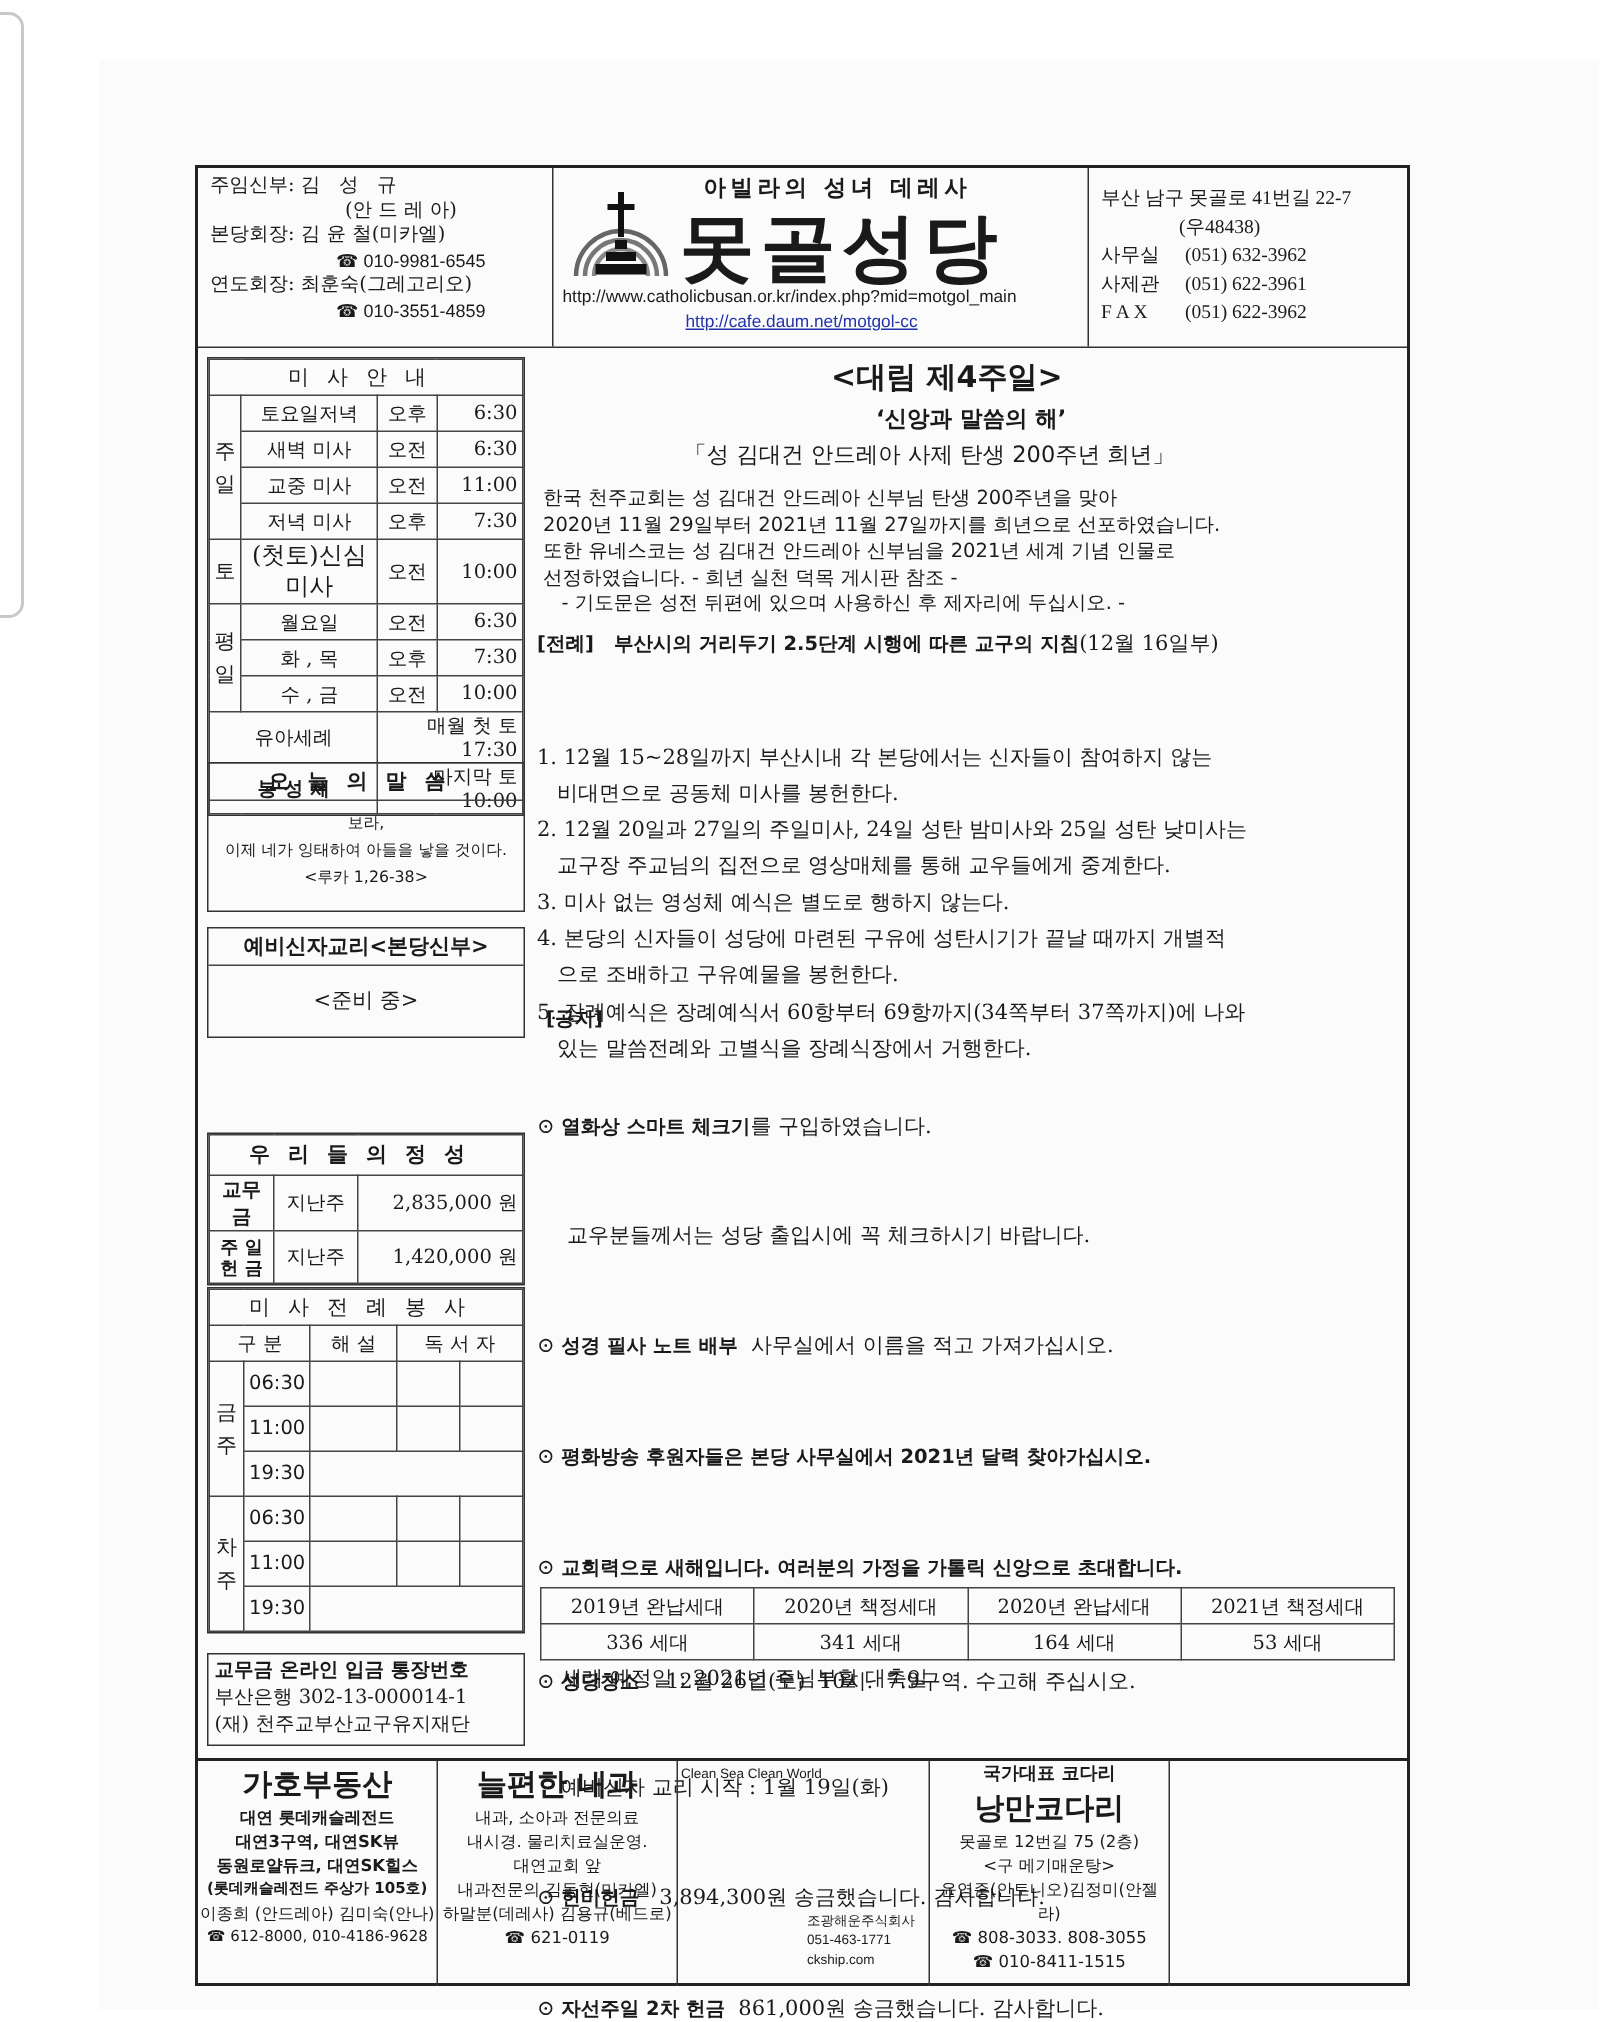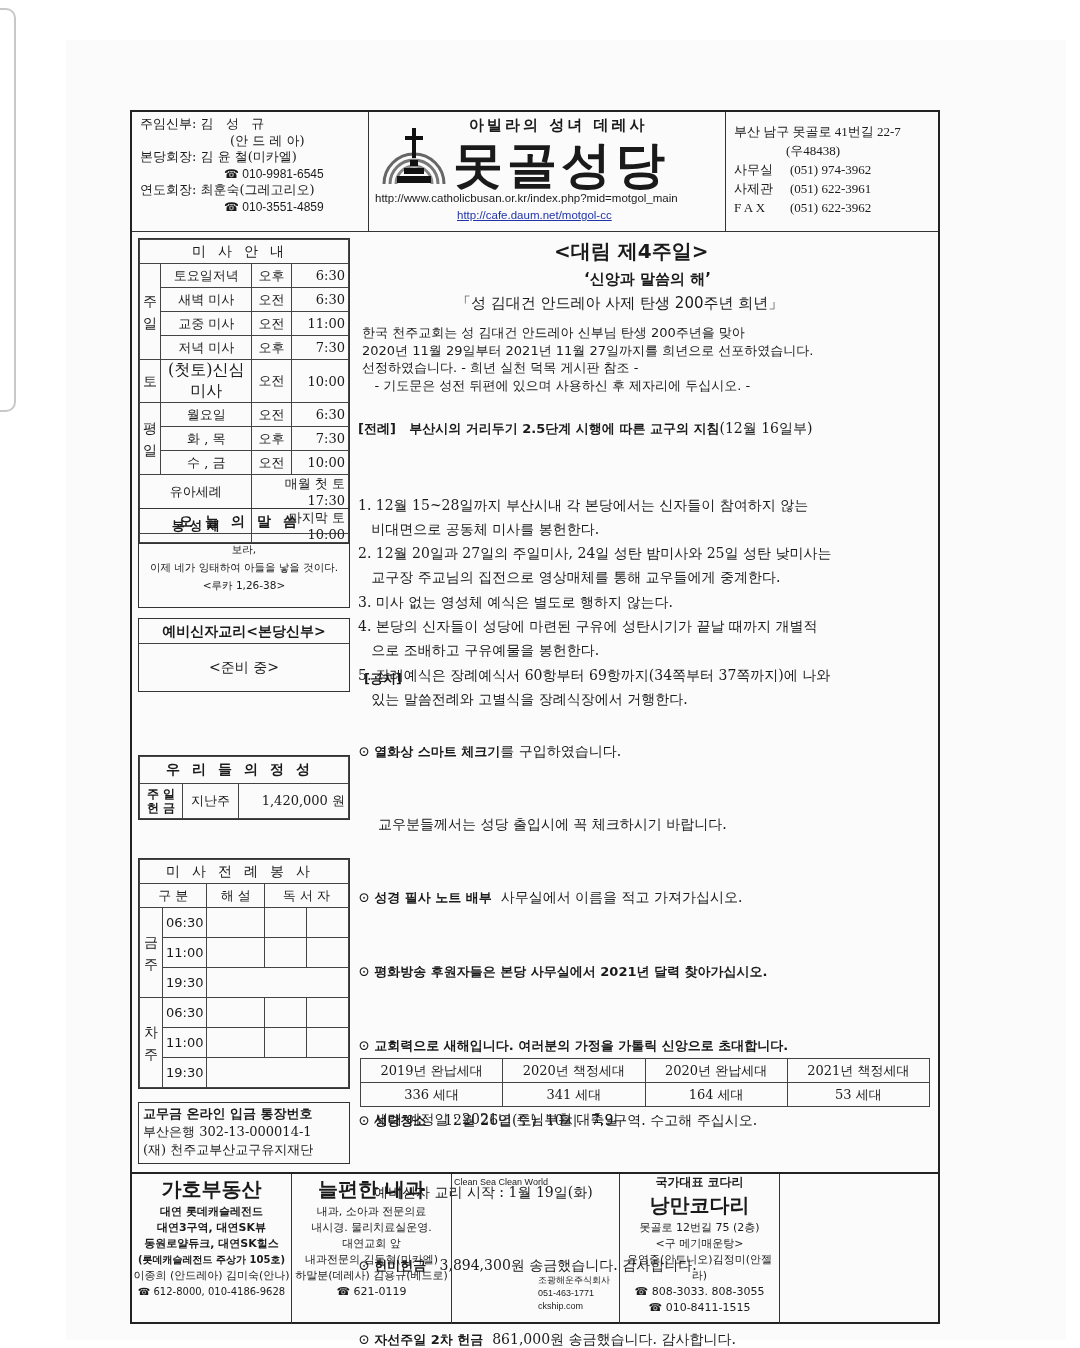--- a/index.html
+++ b/index.html
@@ -63,21 +63,21 @@
           <rect x="18" y="50" width="34" height="7" fill="#111"></rect>
       </svg>
       <div class="church-sub">아빌라의 성녀 데레사</div>
       <div class="church-name">못골성당</div>
       <div class="url1">http://www.catholicbusan.or.kr/index.php?mid=motgol_main</div>
       <div class="url2">http://cafe.daum.net/motgol-cc</div>
     </div>
     <div class="hdr-right">
       <div>부산 남구 못골로 41번길 22-7</div>
       <div style="padding-left:52px">(우48438)</div>
-      <div><span style="display:inline-block;width:56px">사무실</span><span>(051) 974-3962</span></div>
+      <div><span style="display:inline-block;width:56px">사무실</span><span>(051) 632-3962</span></div>
       <div><span style="display:inline-block;width:56px">사제관</span><span>(051) 622-3961</span></div>
       <div><span style="display:inline-block;width:56px">F A X</span><span>(051) 622-3962</span></div>
     </div>
   </div>
 
   <div class="side" style="top:126px;">
     <table class="tb" style="width:100%">
       <tbody>
           <tr>
             <td colspan="4" class="th">미사안내</td>
@@ -150,20 +150,25 @@
     <div style="text-align:center;border-bottom:1px solid #444;height:24px;line-height:24px;font-family:'DejaVu Sans',sans-serif;font-size:14px;font-weight:bold">예비신자교리&lt;본당신부&gt;</div>
     <div style="text-align:center;line-height:46px;font-size:14px">&lt;준비 중&gt;</div>
   </div>
 
 
   <div class="side" style="top:643px;">
     <table class="tb" style="width:100%">
       <tbody>
           <tr>
             <td colspan="3" class="th" style="height:26px;font-weight:bold">우리들의정성</td>
+          </tr>
+      <tr>
+            <td class="ctr" style="height:30px;font-weight:bold">교무금</td>
+            <td class="ctr">지난주</td>
+            <td class="rt">2,835,000 원</td>
           </tr>
       <tr>
             <td class="ctr" style="height:34px;font-weight:bold;width:36px;font-size:12px;line-height:14px">주 일 헌 금</td>
             <td class="ctr">지난주</td>
             <td class="rt">1,420,000 원</td>
           </tr>
     </tbody>
       </table>
   </div>
 
@@ -222,20 +227,21 @@
     <div>(재) 천주교부산교구유지재단</div>
   </div>
 
   <div class="main">
     <div class="title">&lt;대림 제4주일&gt;</div>
     <div class="sub1">‘신앙과 말씀의 해’</div>
     <div class="sub2">「성 김대건 안드레아 사제 탄생 200주년 희년」</div>
     <div class="intro">
       <div>한국 천주교회는 성 김대건 안드레아 신부님 탄생 200주년을 맞아</div>
         <div>2020년 11월 29일부터 2021년 11월 27일까지를 희년으로 선포하였습니다.</div>
+        <div>또한 유네스코는 성 김대건 안드레아 신부님을 2021년 세계 기념 인물로</div>
         <div>선정하였습니다.  - 희년 실천 덕목 게시판 참조 -</div>
         <div style="white-space:pre">   - 기도문은 성전 뒤편에 있으며 사용하신 후 제자리에 두십시오. -</div>
     </div>
 
     <div class="p" style="top:188px;"><span class="b">[전례]</span>&nbsp;&nbsp;&nbsp;<span class="b">부산시의 거리두기 2.5단계 시행에 따른 교구의 지침</span><span>(12월 16일부)</span></div>
     <div class="p" style="top:212px;line-height:24.3px;white-space:pre">
       <div>1. 12월 15~28일까지 부산시내 각 본당에서는 신자들이 참여하지 않는</div><div>   비대면으로 공동체 미사를 봉헌한다.</div><div>2. 12월 20일과 27일의 주일미사, 24일 성탄 밤미사와 25일 성탄 낮미사는</div><div>   교구장 주교님의 집전으로 영상매체를 통해 교우들에게 중계한다.</div><div>3. 미사 없는 영성체 예식은 별도로 행하지 않는다.</div><div>4. 본당의 신자들이 성당에 마련된 구유에 성탄시기가 끝날 때까지 개별적</div><div>   으로 조배하고 구유예물을 봉헌한다.</div><div>5. 장례예식은 장례예식서 60항부터 69항까지(34쪽부터 37쪽까지)에 나와</div><div>   있는 말씀전례와 고별식을 장례식장에서 거행한다.</div>
     </div>
 
     <div class="p b" style="top:438px;left:10px">[공지]</div>

